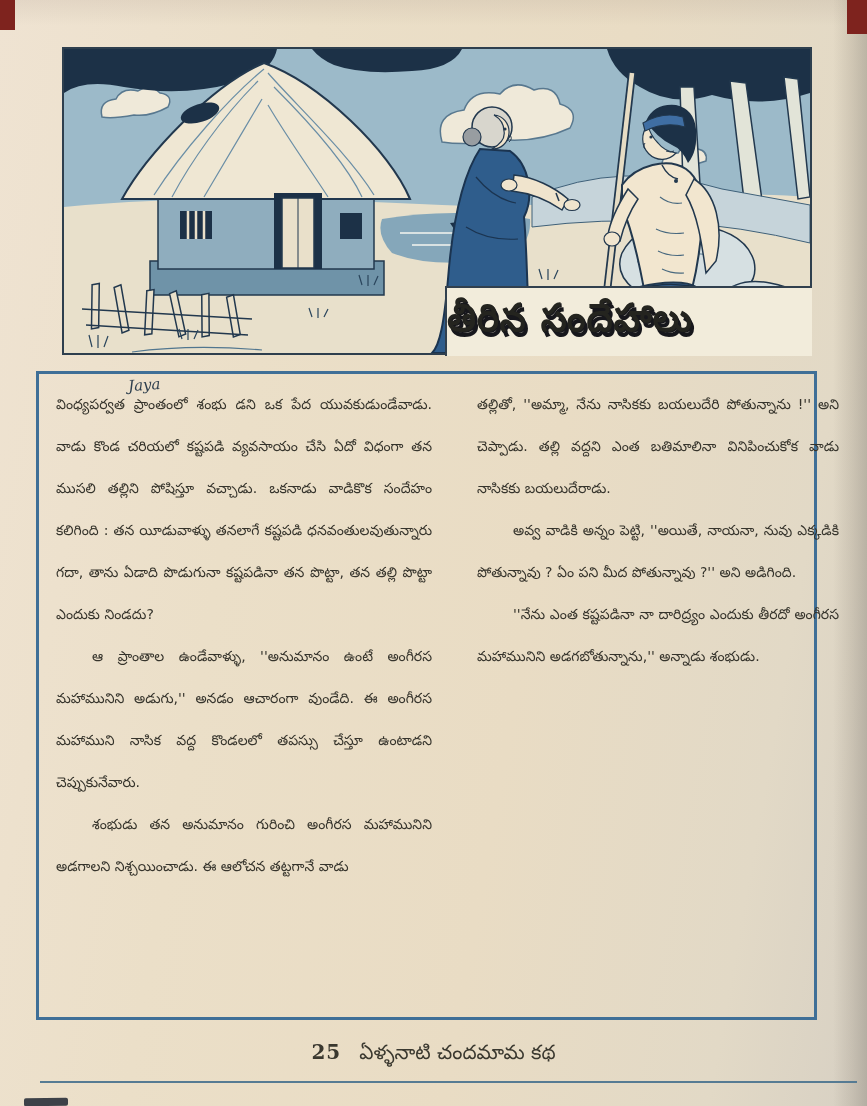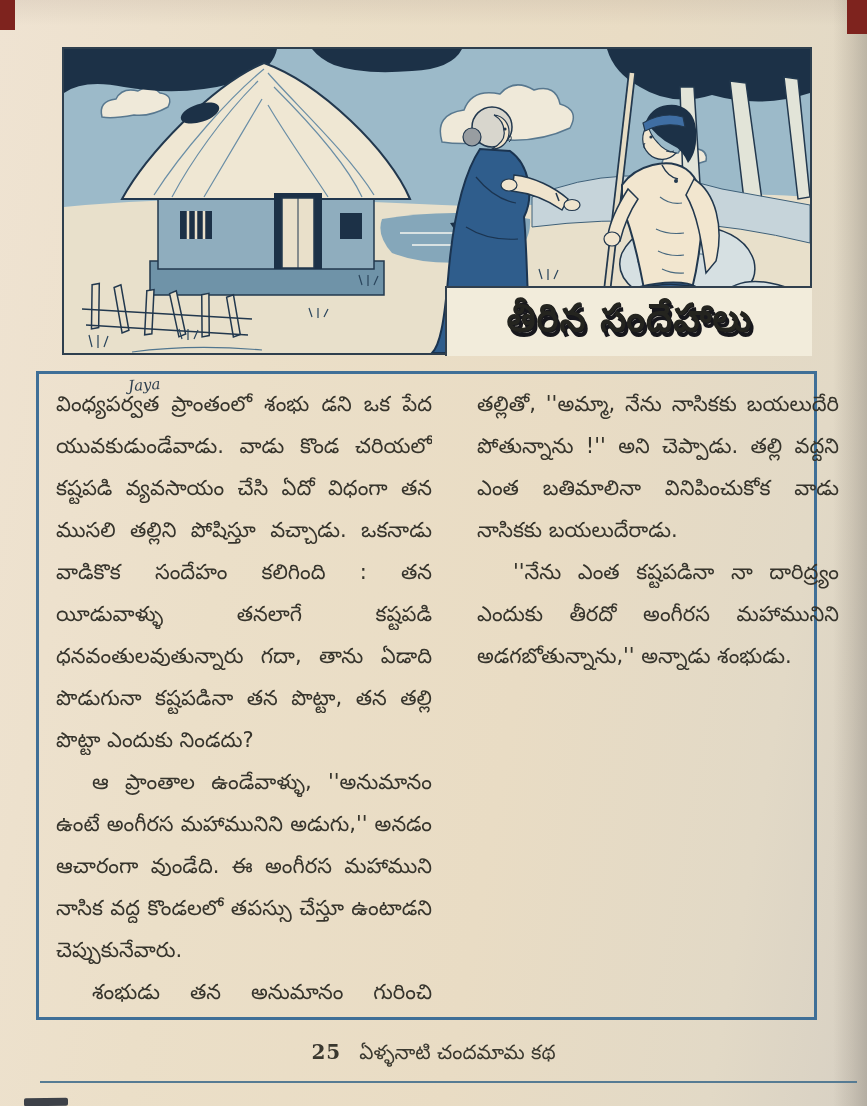--- a/index.html
+++ b/index.html
@@ -15,34 +15,34 @@
     background:linear-gradient(180deg,rgba(140,120,110,.12),rgba(140,120,110,0));}
   .corner-mark{position:absolute;background:#7e231e;}
   .corner-mark.tl{top:0;left:0;width:15px;height:30px;}
   .corner-mark.tr{top:0;right:0;width:20px;height:34px;}
   .scan-smudge{position:absolute;left:24px;top:1098px;width:44px;height:8px;
     background:#3d4148;border-radius:2px;transform:rotate(-1deg);}
   .illustration{position:absolute;left:62px;top:47px;width:750px;height:308px;}
   .title-box{
     position:absolute;left:445px;top:286px;width:367px;height:70px;
     background:#f2ecdb;border-top:2px solid #31404e;border-left:2px solid #31404e;
-    display:flex;align-items:center;justify-content:center;
+    display:flex;align-items:center;justify-content:flex-start;
   }
   .story-title{
     margin:0;font-family:"DejaVu Serif",serif;font-weight:bold;
     font-size:37px;letter-spacing:1px;color:#24241f;white-space:nowrap;
     text-shadow:3px 4px 0 #17171c, 1px 1px 0 #17171c;
     transform:scaleY(1.05);
   }
   .text-frame{
     position:absolute;left:36px;top:371px;width:781px;height:649px;
     border:3px solid #3f6f97;
   }
   .col{position:absolute;top:9px;height:626px;overflow:hidden;
-    font-size:21px;line-height:42px;text-align:justify;color:#36342c;}
+    font-size:14px;line-height:42px;text-align:justify;color:#36342c;}
   .col.left{left:17px;width:376px;}
   .col.right{left:406px;width:362px;margin-left:32px;}
   .col p{margin:0;}
   .col p.indent{text-indent:36px;}
   .footer{position:absolute;left:0;top:1040px;width:867px;text-align:center;
     font-size:20px;color:#3a382f;}
   .footer .num{font-family:"DejaVu Serif",serif;font-weight:bold;letter-spacing:1px;margin-right:18px;}
   .footer-rule{position:absolute;left:40px;top:1081px;width:817px;height:2px;background:#567b93;}
   .sig{position:absolute;left:128px;top:376px;font-size:15px;font-style:italic;
     color:#2e3f4e;transform:rotate(-4deg);font-family:"DejaVu Serif",serif;}
@@ -189,20 +189,21 @@
   </div>
 
   <div class="text-frame">
     <div class="col left">
       <p>వింధ్యపర్వత ప్రాంతంలో శంభు డని ఒక పేద యువకుడుండేవాడు. వాడు కొండ చరియలో కష్టపడి వ్యవసాయం చేసి ఏదో విధంగా తన ముసలి తల్లిని పోషిస్తూ వచ్చాడు. ఒకనాడు వాడికొక సందేహం కలిగింది : తన యీడువాళ్ళు తనలాగే కష్టపడి ధనవంతులవుతున్నారు గదా, తాను ఏడాది పొడుగునా కష్టపడినా తన పొట్టా, తన తల్లి పొట్టా ఎందుకు నిండదు?</p>
       <p class="indent">ఆ ప్రాంతాల ఉండేవాళ్ళు, ''అనుమానం ఉంటే అంగీరస మహామునిని అడుగు,'' అనడం ఆచారంగా వుండేది. ఈ అంగీరస మహాముని నాసిక వద్ద కొండలలో తపస్సు చేస్తూ ఉంటాడని చెప్పుకునేవారు.</p>
       <p class="indent">శంభుడు తన అనుమానం గురించి అంగీరస మహామునిని అడగాలని నిశ్చయించాడు. ఈ ఆలోచన తట్టగానే వాడు</p>
     </div>
     <div class="col right">
       <p>తల్లితో, ''అమ్మా, నేను నాసికకు బయలుదేరి పోతున్నాను !'' అని చెప్పాడు. తల్లి వద్దని ఎంత బతిమాలినా వినిపించుకోక వాడు నాసికకు బయలుదేరాడు.</p>
+      <p class="indent">అవ్వ వాడికి అన్నం పెట్టి, ''అయితే, నాయనా, నువు ఎక్కడికి పోతున్నావు ? ఏం పని మీద పోతున్నావు ?'' అని అడిగింది.</p>
       <p class="indent">''నేను ఎంత కష్టపడినా నా దారిద్ర్యం ఎందుకు తీరదో అంగీరస మహామునిని అడగబోతున్నాను,'' అన్నాడు శంభుడు.</p>
     </div>
   </div>
 
   <div class="footer">
     <span class="num">25</span><span>ఏళ్ళనాటి చందమామ కథ</span>
   </div>
   <div class="footer-rule"></div>
   <div class="scan-smudge"></div>
 

